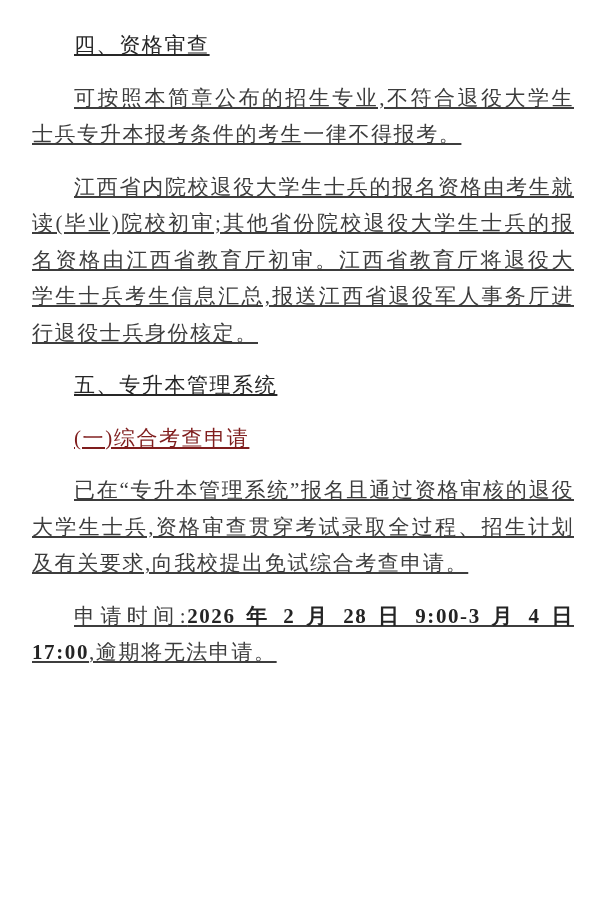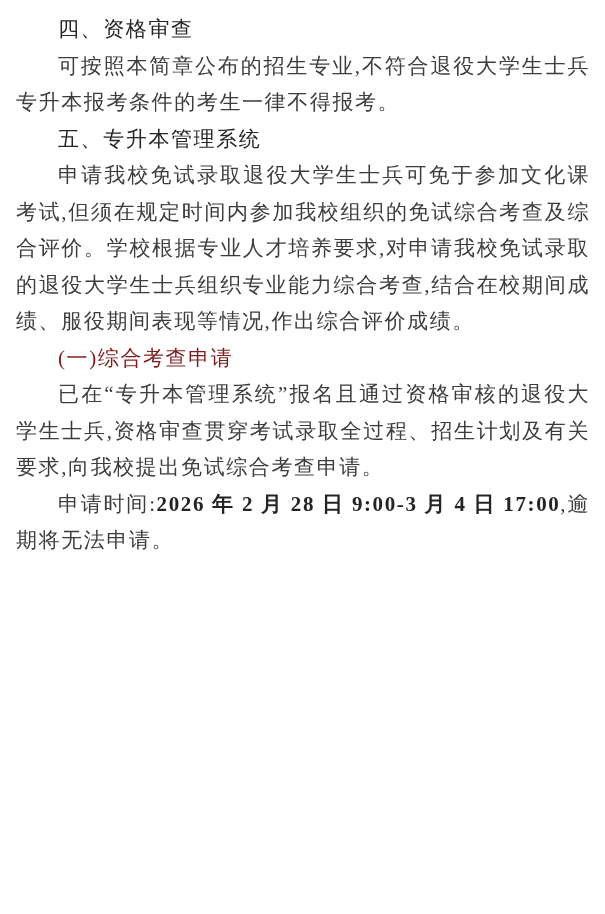--- a/index.html
+++ b/index.html
@@ -17,29 +17,30 @@
     width: 605px;
     height: 914px;
     padding: 11px 15px 0 16px;
     background: #ffffff;
     font-family: "Liberation Serif", "DejaVu Serif", serif;
     font-size: 21px;
     line-height: 36.5px;
     color: #3d3d3d;
   }
   .page p, .page h2, .page h3 {
-    margin: 0;
+    margin: 16px;
     padding: 0;
     text-indent: 2em;
     text-align: justify;
     text-justify: inter-character;
     letter-spacing: 1.6px;
     font-size: 21px;
     line-height: 36.5px;
     font-weight: normal;
+    text-decoration: underline;
   }
   .section-heading {
     font-family: "Liberation Sans", "DejaVu Sans", sans-serif;
     font-weight: 700;
     color: #262626;
     letter-spacing: 2px;
     text-align: left;
   }
   .sub-heading {
     font-weight: 700;
@@ -53,26 +54,26 @@
 </style>
 </head>
 <body>
 
 <div class="page">
 
   <h2 class="section-heading">四、资格审查</h2>
 
   <p>可按照本简章公布的招生专业,不符合退役大学生士兵专升本报考条件的考生一律不得报考。</p>
 
+  <p>江西省内院校退役大学生士兵的报名资格由考生就读(毕业)院校初审;其他省份院校退役大学生士兵的报名资格由江西省教育厅初审。江西省教育厅将退役大学生士兵考生信息汇总,报送江西省退役军人事务厅进行退役士兵身份核定。</p>
 
 
 
   <h2 class="section-heading">五、专升本管理系统</h2>
 
-  <p>申请我校免试录取退役大学生士兵可免于参加文化课考试,但须在规定时间内参加我校组织的免试综合考查及综合评价。学校根据专业人才培养要求,对申请我校免试录取的退役大学生士兵组织专业能力综合考查,结合在校期间成绩、服役期间表现等情况,作出综合评价成绩。</p>
 
   <h3 class="sub-heading">(一)综合考查申请</h3>
 
   <p>已在“专升本管理系统”报名且通过资格审核的退役大学生士兵,资格审查贯穿考试录取全过程、招生计划及有关要求,向我校提出免试综合考查申请。</p>
 
   <p>
     <span>申请时间:</span><span class="bold-date">2026 年 2 月 28 日 9:00-3 月 4 日 17:00</span><span>,逾期将无法申请。</span>
   </p>
 
 </div>

